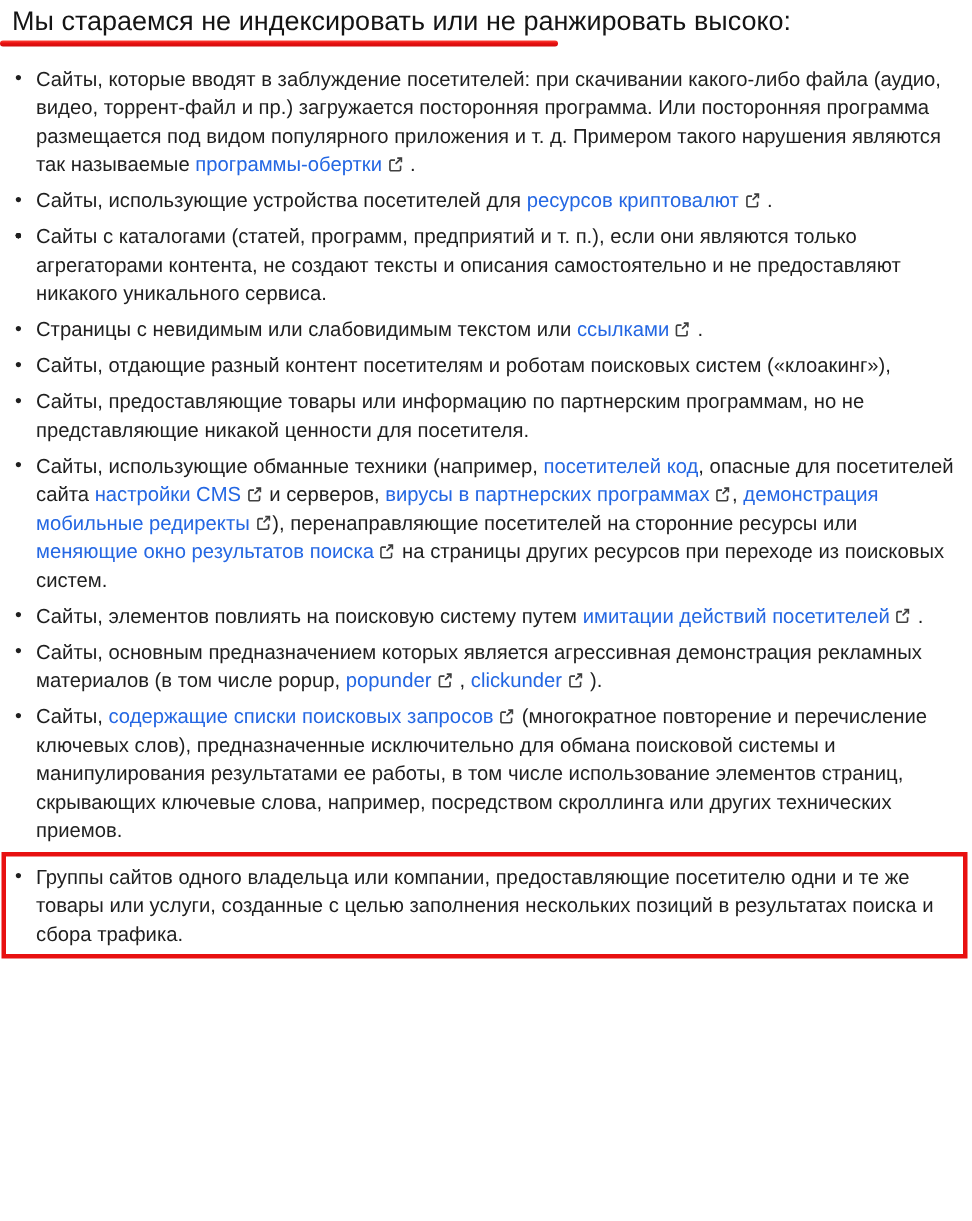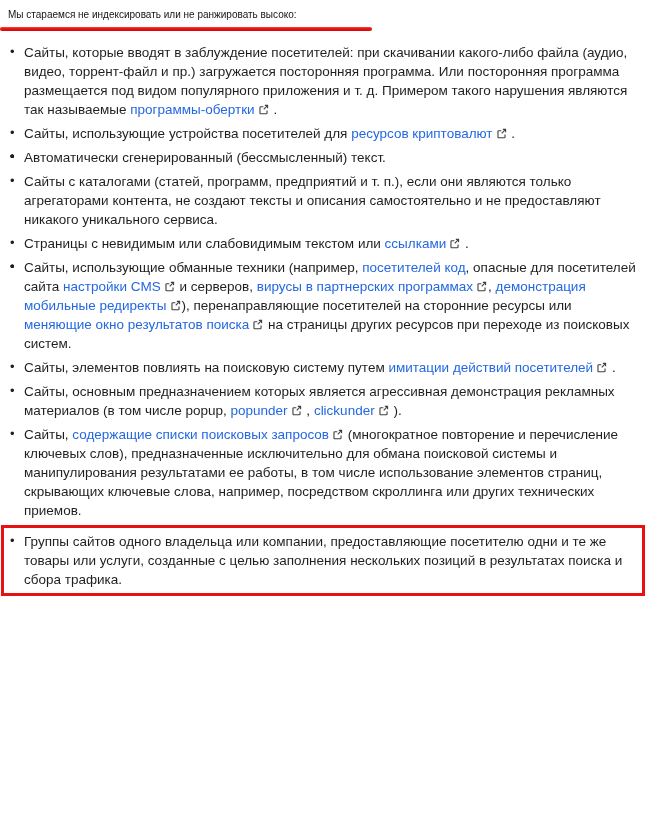--- a/index.html
+++ b/index.html
@@ -3,21 +3,21 @@
 <meta charset="utf-8">
 <style>
   html, body { margin:0; padding:0; background:#ffffff; }
   body {
     width:648px; min-height:814px; box-sizing:border-box;
     padding:5px 8px 6px 8px;
     font-family:"Liberation Sans", sans-serif;
     font-size:13.5px; line-height:19px; color:#1f1f1f;
   }
   h1.title {
-    font-size:10px; font-weight:400; margin:0; color:#141414;
+    font-size:18px; font-weight:400; margin:0; color:#141414;
   }
   .red-underline {
     height:4px; width:372px; margin:3px 0 0 -8px;
     background:linear-gradient(180deg,#ff4538 0%,#e81010 45%,#cf0d0d 100%);
     border-radius:3px;
   }
   ul.violations { list-style:none; margin:12px 0 0 0; padding:0; }
   li.item { position:relative; padding-left:16px; margin-bottom:5px; }
   li.item .bullet {
     position:absolute; left:2px; top:-1px; font-size:13px; color:#1f1f1f;
@@ -46,29 +46,29 @@
           </svg></span><span> .</span></li>
       <li class="item"><span class="bullet">•</span><span>Сайты, использующие устройства посетителей для </span><a class="link">ресурсов криптовалют</a><span class="ext"><svg width="11" height="11" viewBox="0 0 14 14" fill="none" stroke="#3f3f3f" stroke-width="1.4">
             <path d="M11.5 8.2v3.3a1 1 0 0 1-1 1h-7a1 1 0 0 1-1-1v-7a1 1 0 0 1 1-1h3.3"></path>
             <path d="M8.7 1.8h3.5v3.5"></path>
             <path d="M12.2 1.8 7.3 6.7"></path>
           </svg></span><span> .</span></li>
       <li class="item"><span class="bullet">•</span></li>
       <li class="item"><span class="bullet">•</span></li>
       <li class="item"><span class="bullet">•</span></li>
       <li class="item"><span class="bullet">•</span></li>
-      <li class="item"><span class="bullet">•</span><span>Автоматически сгенерированный (бессмысленный) текст.</span></li>
+      <li class="item"><span class="bullet">•</span></li>
       <li class="item"><span class="bullet">•</span><span>Сайты с каталогами (статей, программ, предприятий и т. п.), если они являются только агрегаторами контента, не создают тексты и описания самостоятельно и не предоставляют никакого уникального сервиса.</span></li>
       <li class="item"><span class="bullet">•</span><span>Страницы с невидимым или слабовидимым текстом или </span><a class="link">ссылками</a><span class="ext"><svg width="11" height="11" viewBox="0 0 14 14" fill="none" stroke="#3f3f3f" stroke-width="1.4">
             <path d="M11.5 8.2v3.3a1 1 0 0 1-1 1h-7a1 1 0 0 1-1-1v-7a1 1 0 0 1 1-1h3.3"></path>
             <path d="M8.7 1.8h3.5v3.5"></path>
             <path d="M12.2 1.8 7.3 6.7"></path>
           </svg></span><span> .</span></li>
-      <li class="item"><span class="bullet">•</span></li>
-      <li class="item"><span class="bullet">•</span></li>
+      <li class="item"><span class="bullet">•</span><span>Сайты, отдающие разный контент посетителям и роботам поисковых систем («клоакинг»),</span></li>
+      <li class="item"><span class="bullet">•</span><span>Сайты, предоставляющие товары или информацию по партнерским программам, но не представляющие никакой ценности для посетителя.</span></li>
       <li class="item"><span class="bullet">•</span><span>Сайты, использующие обманные техники (например, </span><a class="link">посетителей код</a><span>, опасные для посетителей сайта </span><a class="link">настройки CMS</a><span class="ext"><svg width="11" height="11" viewBox="0 0 14 14" fill="none" stroke="#3f3f3f" stroke-width="1.4">
             <path d="M11.5 8.2v3.3a1 1 0 0 1-1 1h-7a1 1 0 0 1-1-1v-7a1 1 0 0 1 1-1h3.3"></path>
             <path d="M8.7 1.8h3.5v3.5"></path>
             <path d="M12.2 1.8 7.3 6.7"></path>
           </svg></span><span> и серверов, </span><a class="link">вирусы в партнерских программах</a><span class="ext"><svg width="11" height="11" viewBox="0 0 14 14" fill="none" stroke="#3f3f3f" stroke-width="1.4">
             <path d="M11.5 8.2v3.3a1 1 0 0 1-1 1h-7a1 1 0 0 1-1-1v-7a1 1 0 0 1 1-1h3.3"></path>
             <path d="M8.7 1.8h3.5v3.5"></path>
             <path d="M12.2 1.8 7.3 6.7"></path>
           </svg></span><span>, </span><a class="link">демонстрация мобильные редиректы</a><span class="ext"><svg width="11" height="11" viewBox="0 0 14 14" fill="none" stroke="#3f3f3f" stroke-width="1.4">
             <path d="M11.5 8.2v3.3a1 1 0 0 1-1 1h-7a1 1 0 0 1-1-1v-7a1 1 0 0 1 1-1h3.3"></path>

